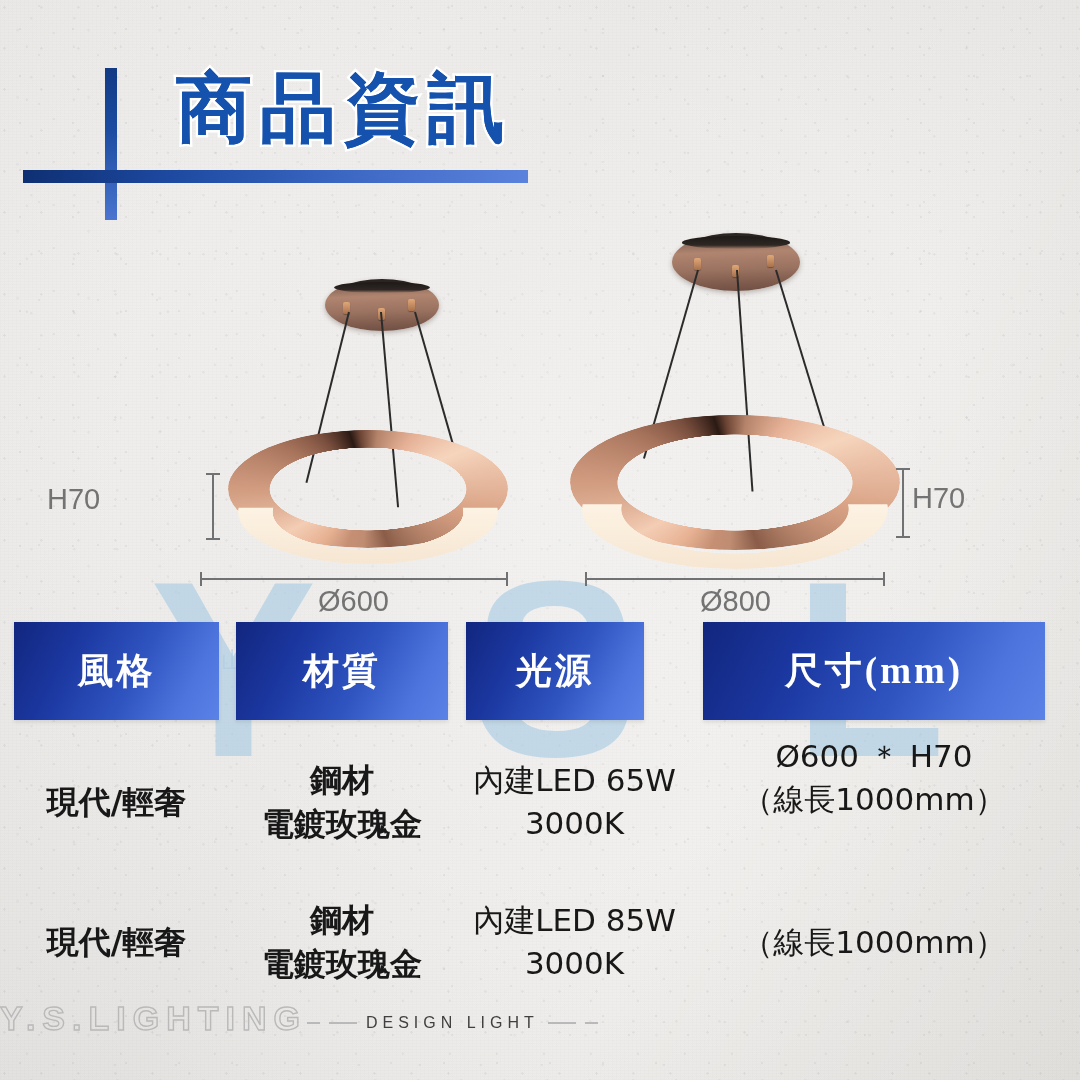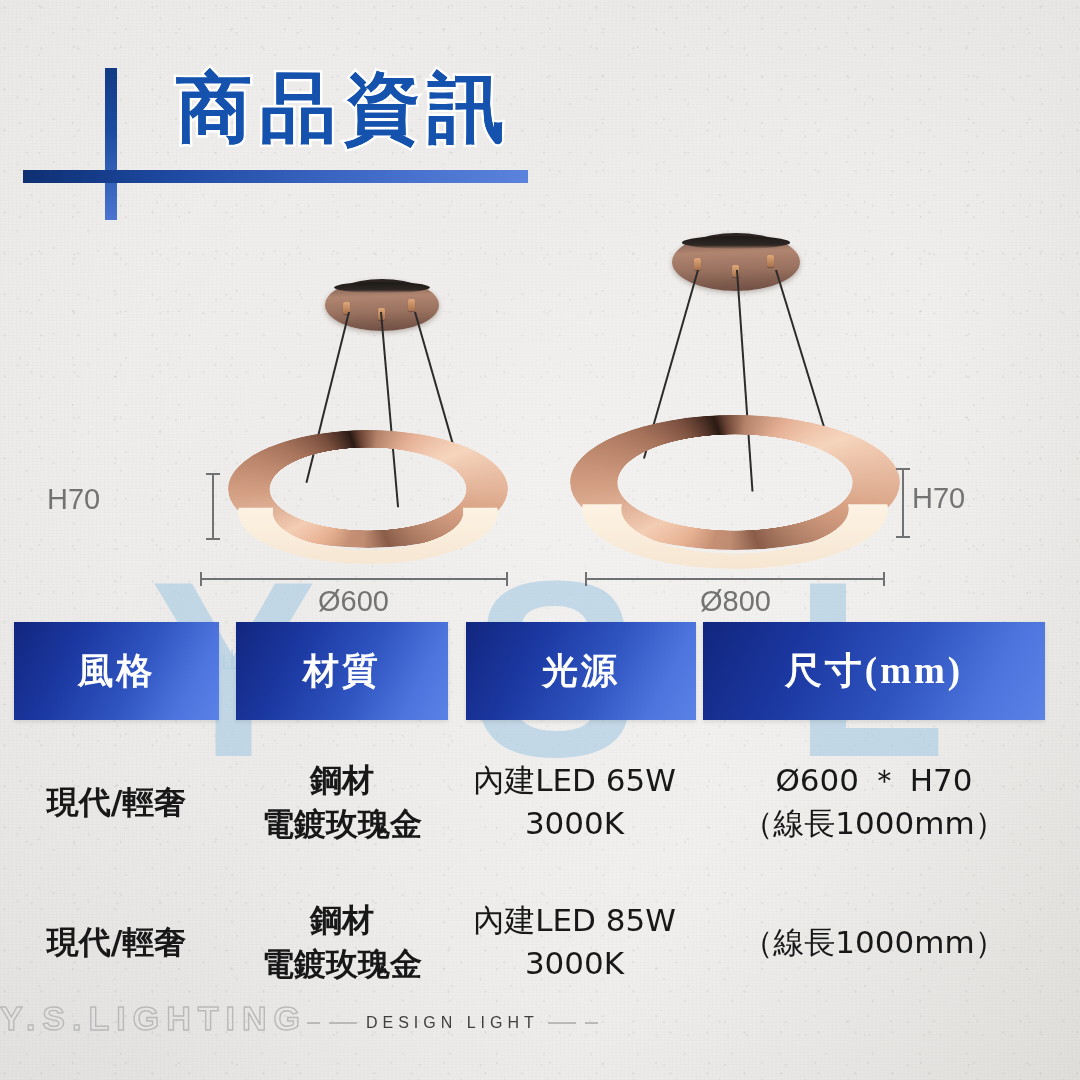--- a/index.html
+++ b/index.html
@@ -357,36 +357,36 @@
 
     <div class="dim-line-v" style="left:902px;top:468px;height:70px;"></div>
     <div class="dim-label" style="left:912px;top:482px;">H70</div>
 
     <div class="dim-line-h" style="left:585px;top:578px;width:300px;"></div>
     <div class="dim-label" style="left:700px;top:585px;">Ø800</div>
   </div>
 
   <div class="hdr" style="left:14px;width:205px;">風格</div>
   <div class="hdr" style="left:236px;width:212px;">材質</div>
-  <div class="hdr" style="left:466px;width:230px;">光源</div>
+  <div class="hdr" style="left:466px;width:178px;">光源</div>
   <div class="hdr hdr-4" style="left:703px;width:342px;">尺寸(mm)</div>
 
   <div>
     <div class="cell cell-bold" style="left:14px;top:752px;width:205px;height:100px;">
       <span>現代/輕奢</span>
     </div>
     <div class="cell cell-bold" style="left:236px;top:752px;width:212px;height:100px;">
       <span>鋼材</span>
       <span>電鍍玫瑰金</span>
     </div>
     <div class="cell cell-reg" style="left:466px;top:752px;width:217px;height:100px;">
       <span>內建LED 65W</span>
       <span>3000K</span>
     </div>
-    <div class="cell cell-reg" style="left:703px;top:752px;width:342px;height:100px;">
+    <div class="cell cell-reg" style="left:703px;top:728px;width:342px;height:100px;">
       <span>Ø600 ＊ H70</span>
       <span>（線長1000mm）</span>
     </div>
   </div>
 
   <div>
     <div class="cell cell-bold" style="left:14px;top:892px;width:205px;height:100px;">
       <span>現代/輕奢</span>
     </div>
     <div class="cell cell-bold" style="left:236px;top:892px;width:212px;height:100px;">

